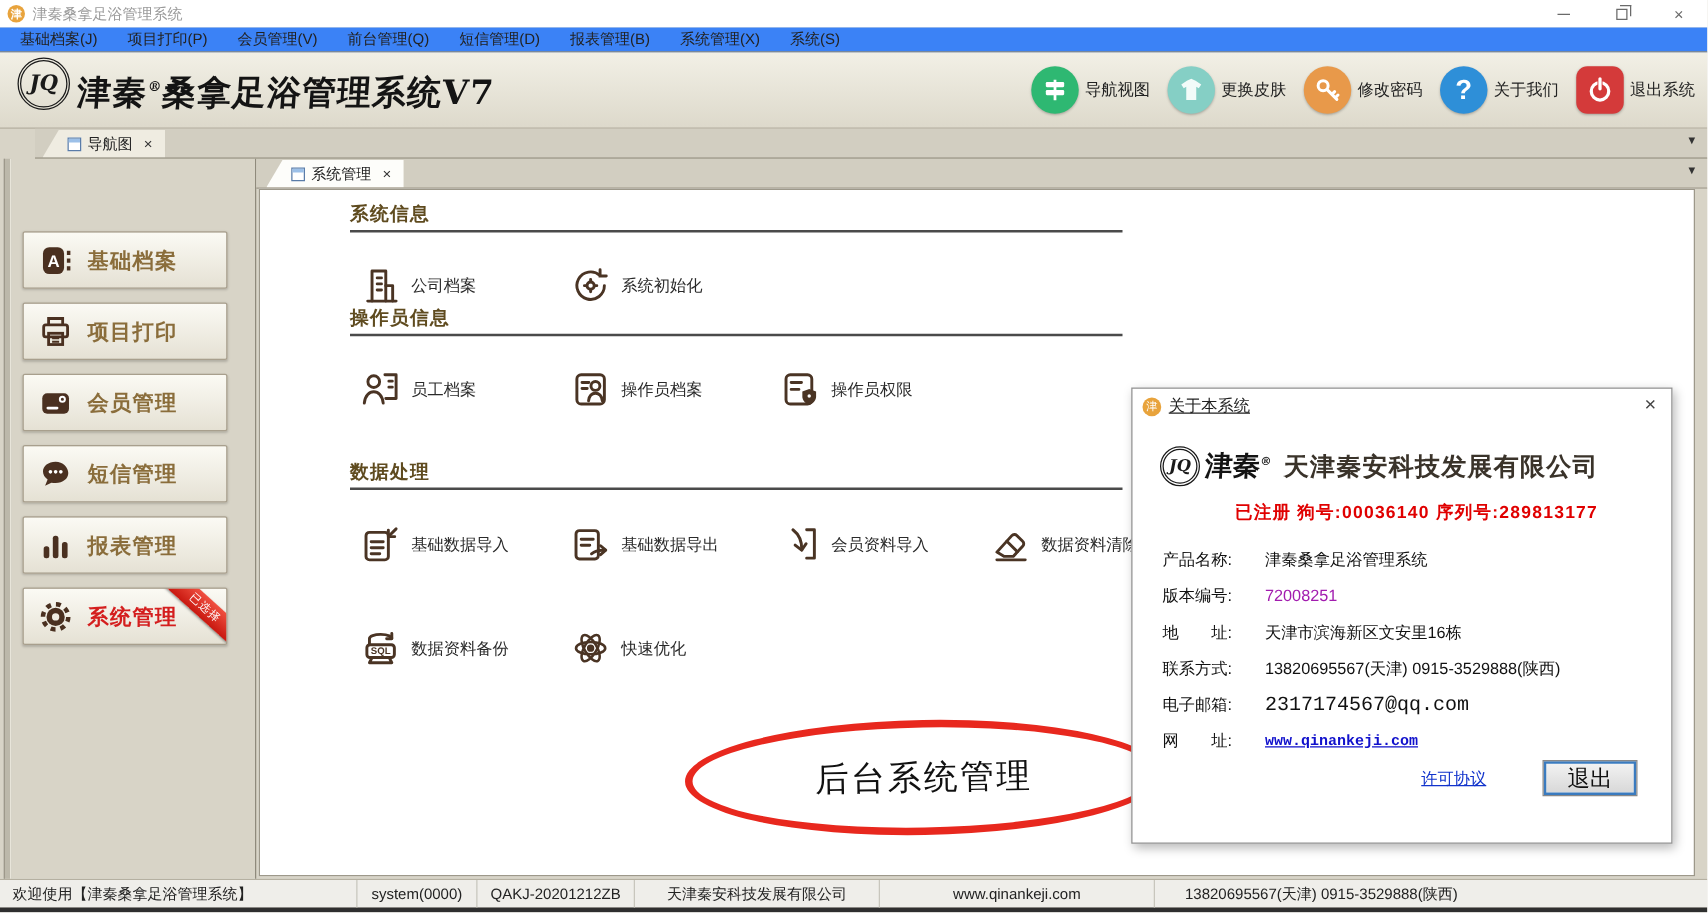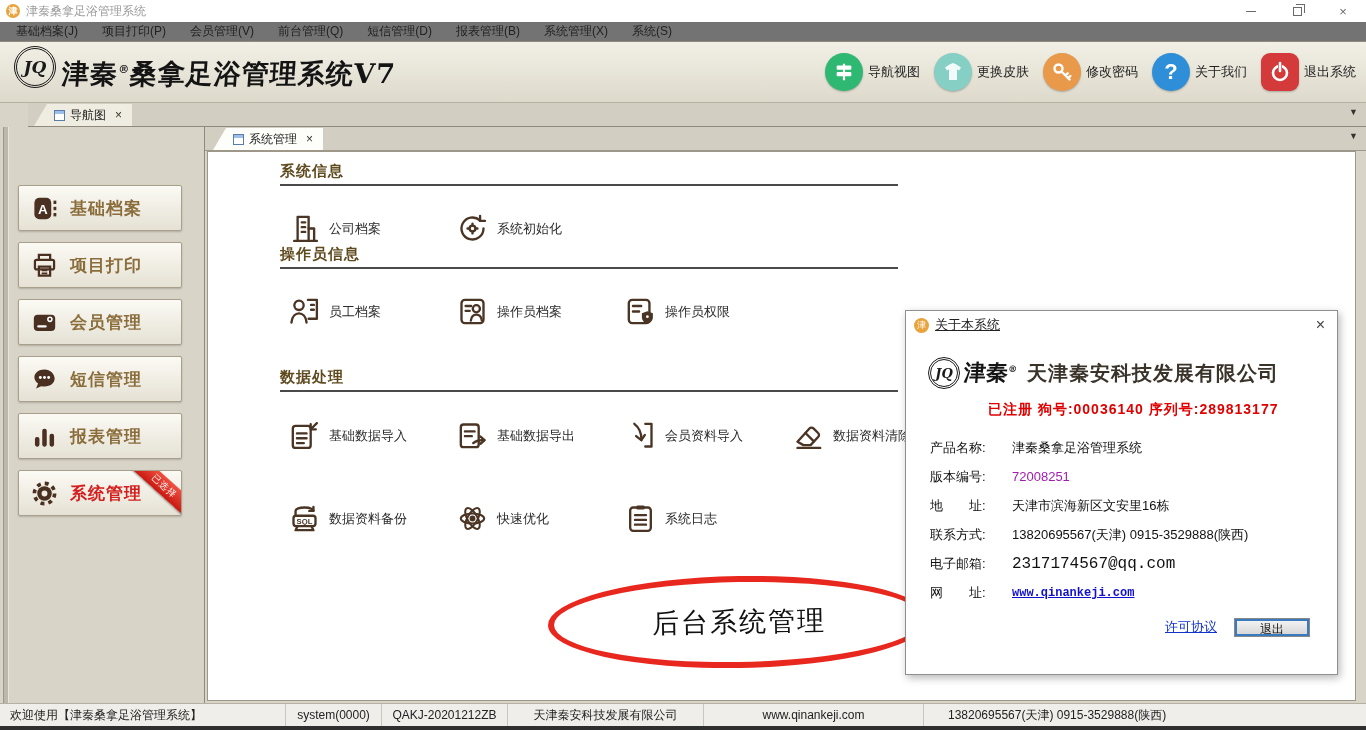--- a/index.html
+++ b/index.html
@@ -12,21 +12,21 @@
   .titlebar-icon { width:14px; height:14px; border-radius:50%; background:#e8a33c; margin-right:6px;
     display:inline-flex; align-items:center; justify-content:center; color:#fff; font-size:9px; font-weight:bold; }
   .titlebar-text { font-size:12px; color:#9a9a9a; flex:1; }
   .win-btns { display:flex; align-items:center; gap:0; }
   .win-btn { width:46px; height:22px; display:flex; align-items:center; justify-content:center; color:#6a6a6a; font-size:13px; cursor:default; }
   .min-glyph { display:inline-block; width:10px; border-bottom:1px solid #6a6a6a; }
   .restore-glyph { position:relative; width:9px; height:9px; border:1px solid #6a6a6a; background:#fff; }
   .restore-glyph::before { content:""; position:absolute; left:2px; top:-4px; width:8px; height:8px; border:1px solid #6a6a6a; border-bottom:none; border-left:none; }
 
   
-  .menubar { height:20px; background:#737373; border-bottom:1px solid #8f8a7c; display:flex; align-items:center; padding-left:4px; }
+  .menubar { height:20px; background:#3b82f6; border-bottom:1px solid #8f8a7c; display:flex; align-items:center; padding-left:4px; }
   .menu-item { font-size:12px; color:#222; padding:0 12px; height:100%; display:flex; align-items:center; cursor:default; }
 
   
   .header { height:61px; background:linear-gradient(#f2f0e6,#ddd9cb); display:flex; align-items:center; padding:0 10px 0 14px; border-bottom:1px solid #b5b0a1; }
   .brand { display:flex; align-items:flex-start; }
   .jq-logo { width:42px; height:42px; border:3px double #1a1a1a; border-radius:50%; display:flex; align-items:center; justify-content:center;
     font-family:"DejaVu Serif", serif; font-style:italic; font-weight:bold; font-size:17px; color:#1a1a1a; background:transparent; }
   .brand-text { font-family:"DejaVu Serif", serif; font-weight:bold; font-size:27px; color:#141414; margin-left:6px; letter-spacing:1px; transform:skewX(-4deg); line-height:48px; }
   .brand-reg { font-size:11px; vertical-align:super; }
   .header-tools { margin-left:auto; display:flex; align-items:center; gap:14px; }
@@ -97,22 +97,22 @@
   .about-reg-line { margin-top:12px; padding-left:82px; font-size:14px; font-weight:bold; color:#e00000; letter-spacing:1px; }
   .about-rows { margin-top:14px; padding-left:24px; }
   .about-row { height:29px; display:flex; align-items:center; font-size:13px; color:#111; }
   .about-row .lbl { width:76px; flex:none; }
   .about-row .val { margin-left:6px; }
   .val-blue { color:#a21caf; }
   .val-mono { font-family:"Liberation Mono", monospace; font-size:16px; }
   .val-link { font-family:"Liberation Mono", monospace; font-size:12px; color:#1111cc; text-decoration:underline; font-weight:bold; cursor:pointer; }
   .about-actions { position:absolute; right:28px; bottom:38px; display:flex; align-items:center; gap:18px; }
   .license-link { font-size:13px; color:#1133cc; text-decoration:underline; cursor:pointer; }
-  .exit-btn { width:74px; height:17px; background:linear-gradient(#f2f2f2,#d8d8d8); border:2px solid #3a7bbf; outline:1px solid #888;
-    font-size:12px; color:#111; cursor:pointer; font-family:"Liberation Sans", sans-serif; }
+  .exit-btn { width:74px; height:27px; background:linear-gradient(#f2f2f2,#d8d8d8); border:2px solid #3a7bbf; outline:1px solid #888;
+    font-size:18px; color:#111; cursor:pointer; font-family:"Liberation Sans", sans-serif;margin-left:28px; }
 
   
   .statusbar { height:23px; background:#efeeea; border-top:1px solid #b5b0a1; display:flex; align-items:stretch; font-size:12px; color:#222; }
   .status-cell { display:flex; align-items:center; border-right:1px solid #c8c6bd; padding:0 10px; white-space:nowrap; }
   .sc1 { width:286px; } .sc2 { width:96px; justify-content:center; } .sc3 { width:126px; justify-content:center; }
   .sc4 { width:196px; justify-content:center; } .sc5 { width:220px; justify-content:center; } .sc6 { flex:1; justify-content:flex-start; padding-left:24px; border-right:none; }
   .taskbar-strip { height:4px; background:#2f2f2f; }
 
   svg.ic { display:block; }
 </style>
@@ -395,28 +395,20 @@
           </div>
           <div class="feat-item">
             <svg class="ic" width="33" height="33" viewBox="0 0 24 24" fill="none" stroke="#4a3424" stroke-width="1.5">
                 <ellipse cx="12" cy="12" rx="8.5" ry="3.6"></ellipse>
                 <ellipse cx="12" cy="12" rx="8.5" ry="3.6" transform="rotate(60 12 12)"></ellipse>
                 <ellipse cx="12" cy="12" rx="8.5" ry="3.6" transform="rotate(-60 12 12)"></ellipse>
                 <circle cx="12" cy="12" r="1.4" fill="#4a3424"></circle>
               </svg>
             <span class="feat-label">快速优化</span>
           </div>
-          <div class="feat-item">
-            <svg class="ic" width="33" height="33" viewBox="0 0 24 24" fill="none" stroke="#4a3424" stroke-width="1.7" stroke-linecap="round" stroke-linejoin="round">
-                <rect x="4.5" y="4" width="15" height="17" rx="2.2"></rect>
-                <rect x="9" y="2.5" width="6" height="3" rx="1" fill="#4a3424" stroke="none"></rect>
-                <path d="M8 9.5h8M8 13h8M8 16.5h8"></path>
-              </svg>
-            <span class="feat-label">系统日志</span>
-          </div>
         </div>
 
         <div class="ellipse">
           <span class="ellipse-text">后台系统管理</span>
         </div>
       </div>
     </div>
 
     <div class="about">
       <div class="about-titlebar">

